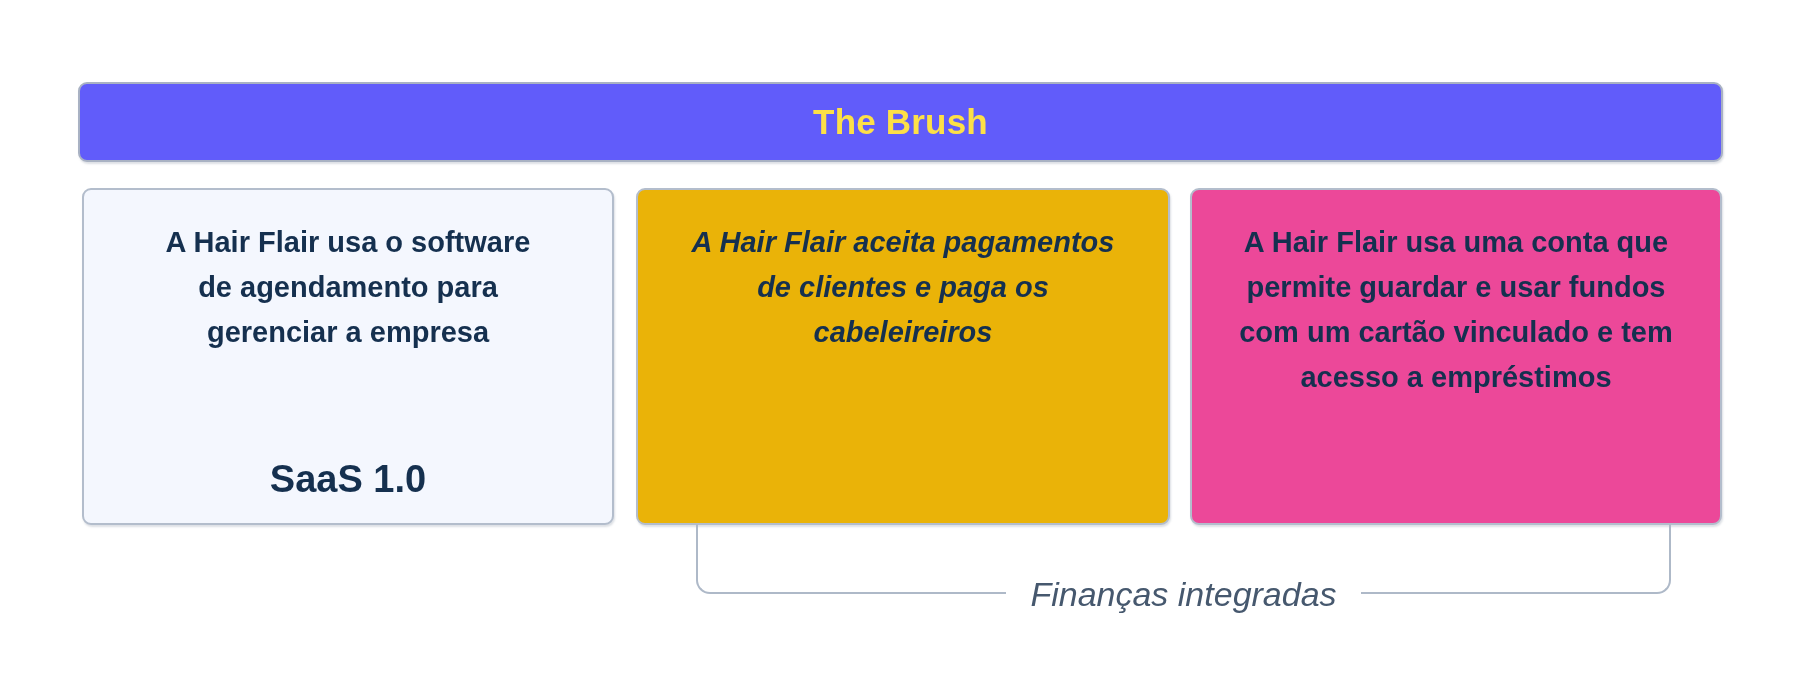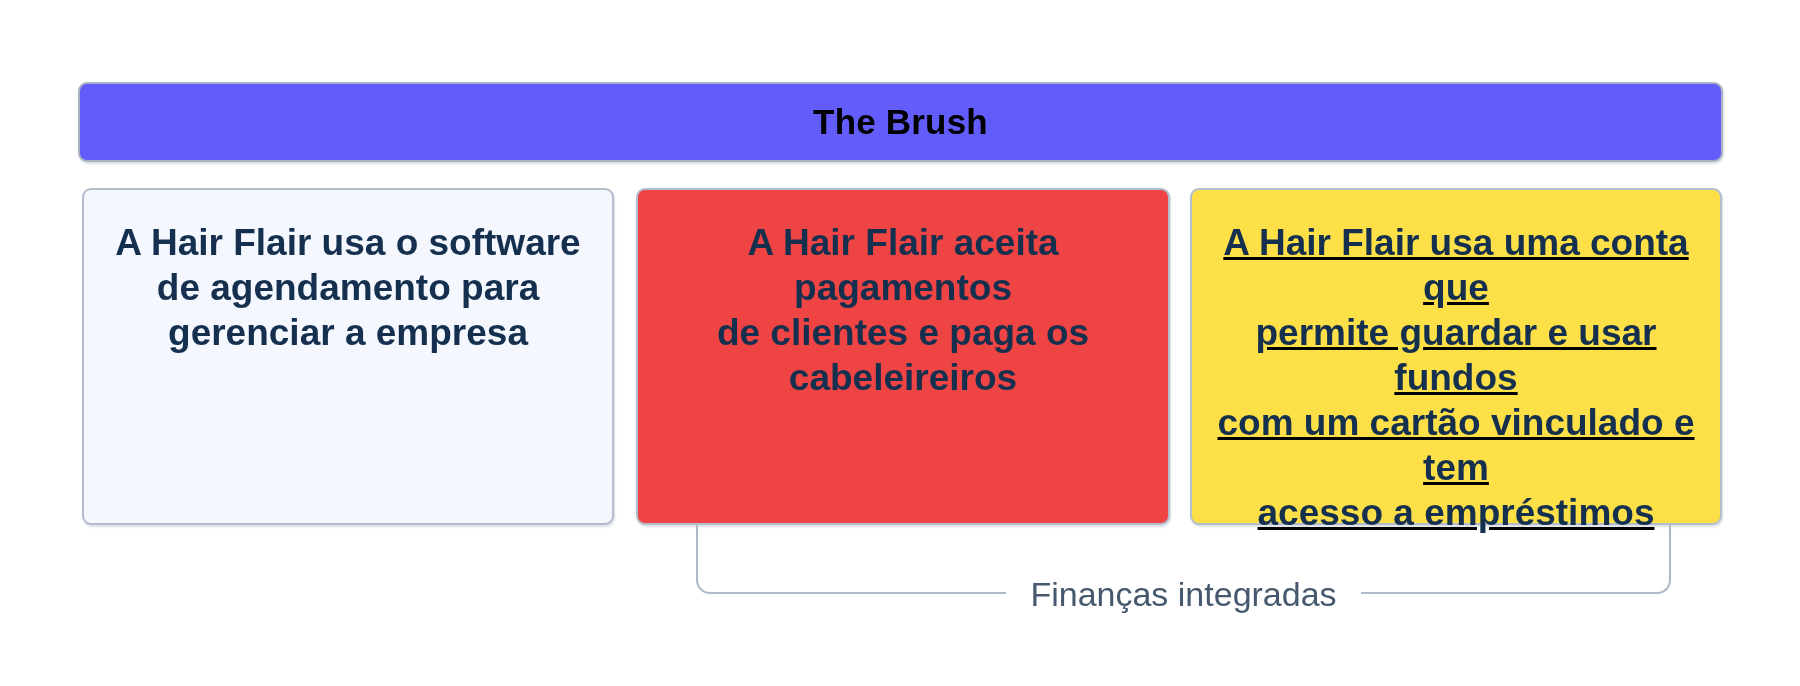--- a/index.html
+++ b/index.html
@@ -26,21 +26,21 @@
     background: #615CFA;
     border: 2px solid #A9B2C3;
     border-radius: 9px;
     box-sizing: border-box;
     display: flex;
     align-items: center;
     justify-content: center;
     box-shadow: 1px 2px 2px rgba(120,130,150,0.25);
   }
   .header-title {
-    color: #000000;
+    color: #fde047;
     font-size: 35px;
     font-weight: bold;
     letter-spacing: 0.2px;
   }
 
   
   .card {
     position: absolute;
     top: 188px;
     height: 337px;
@@ -49,21 +49,21 @@
     box-sizing: border-box;
     box-shadow: 1px 2px 2px rgba(120,130,150,0.25);
   }
   .card-1 { left: 82px;   width: 532px; background: #F4F7FE; }
   .card-2 { left: 636px;  width: 534px; background: #E7EDFC; }
   .card-3 { left: 1190px; width: 532px; background: #D9DEF8; }
 
   .card-body {
     margin: 30px 16px 0;
     text-align: center;
-    font-size: 37px;
+    font-size: 29px;
     font-weight: bold;
     line-height: 45px;
     color: #15304F;
     white-space: pre-line;
   }
   .card-label {
     position: absolute;
     left: 0;
     right: 0;
     bottom: 22px;
@@ -75,20 +75,21 @@
 
   
   .bracket {
     position: absolute;
     left: 696px;
     top: 524px;
     width: 975px;
     height: 70px;
     display: flex;
     align-items: stretch;
+    font-style: italic;
   }
   .bracket-left {
     flex: 1 1 0;
     border-left: 2px solid #AEB9C8;
     border-bottom: 2px solid #AEB9C8;
     border-bottom-left-radius: 14px;
   }
   .bracket-right {
     flex: 1 1 0;
     border-right: 2px solid #AEB9C8;
@@ -111,29 +112,30 @@
 <div class="canvas">
 
   <div class="header-bar" style="background-color: rgb(97, 92, 250);">
     <span class="header-title">The Brush</span>
   </div>
 
   <div class="card card-1" style="background-color: rgb(244, 247, 254);">
     <div class="card-body">A Hair Flair usa o software
 de agendamento para
 gerenciar a empresa</div>
+    <div class="card-label">SaaS 1.0</div>
   </div>
 
-  <div class="card card-2" style="background-color: #ef4444;">
+  <div class="card card-2" style="background-color: #eab308; font-style: italic;">
     <div class="card-body">A Hair Flair aceita pagamentos
 de clientes e paga os
 cabeleireiros</div>
   </div>
 
-  <div class="card card-3" style="background-color: #fde047; text-decoration: underline;">
+  <div class="card card-3" style="background-color: #ec4899;">
     <div class="card-body">A Hair Flair usa uma conta que
 permite guardar e usar fundos
 com um cartão vinculado e tem
 acesso a empréstimos</div>
   </div>
 
   <div class="bracket">
     <div class="bracket-left" style="border-color: rgb(174, 185, 200);"></div>
     <div class="bracket-label" style="color: rgb(70, 88, 110);">Finanças integradas</div>
     <div class="bracket-right" style="border-color: rgb(174, 185, 200);"></div>

